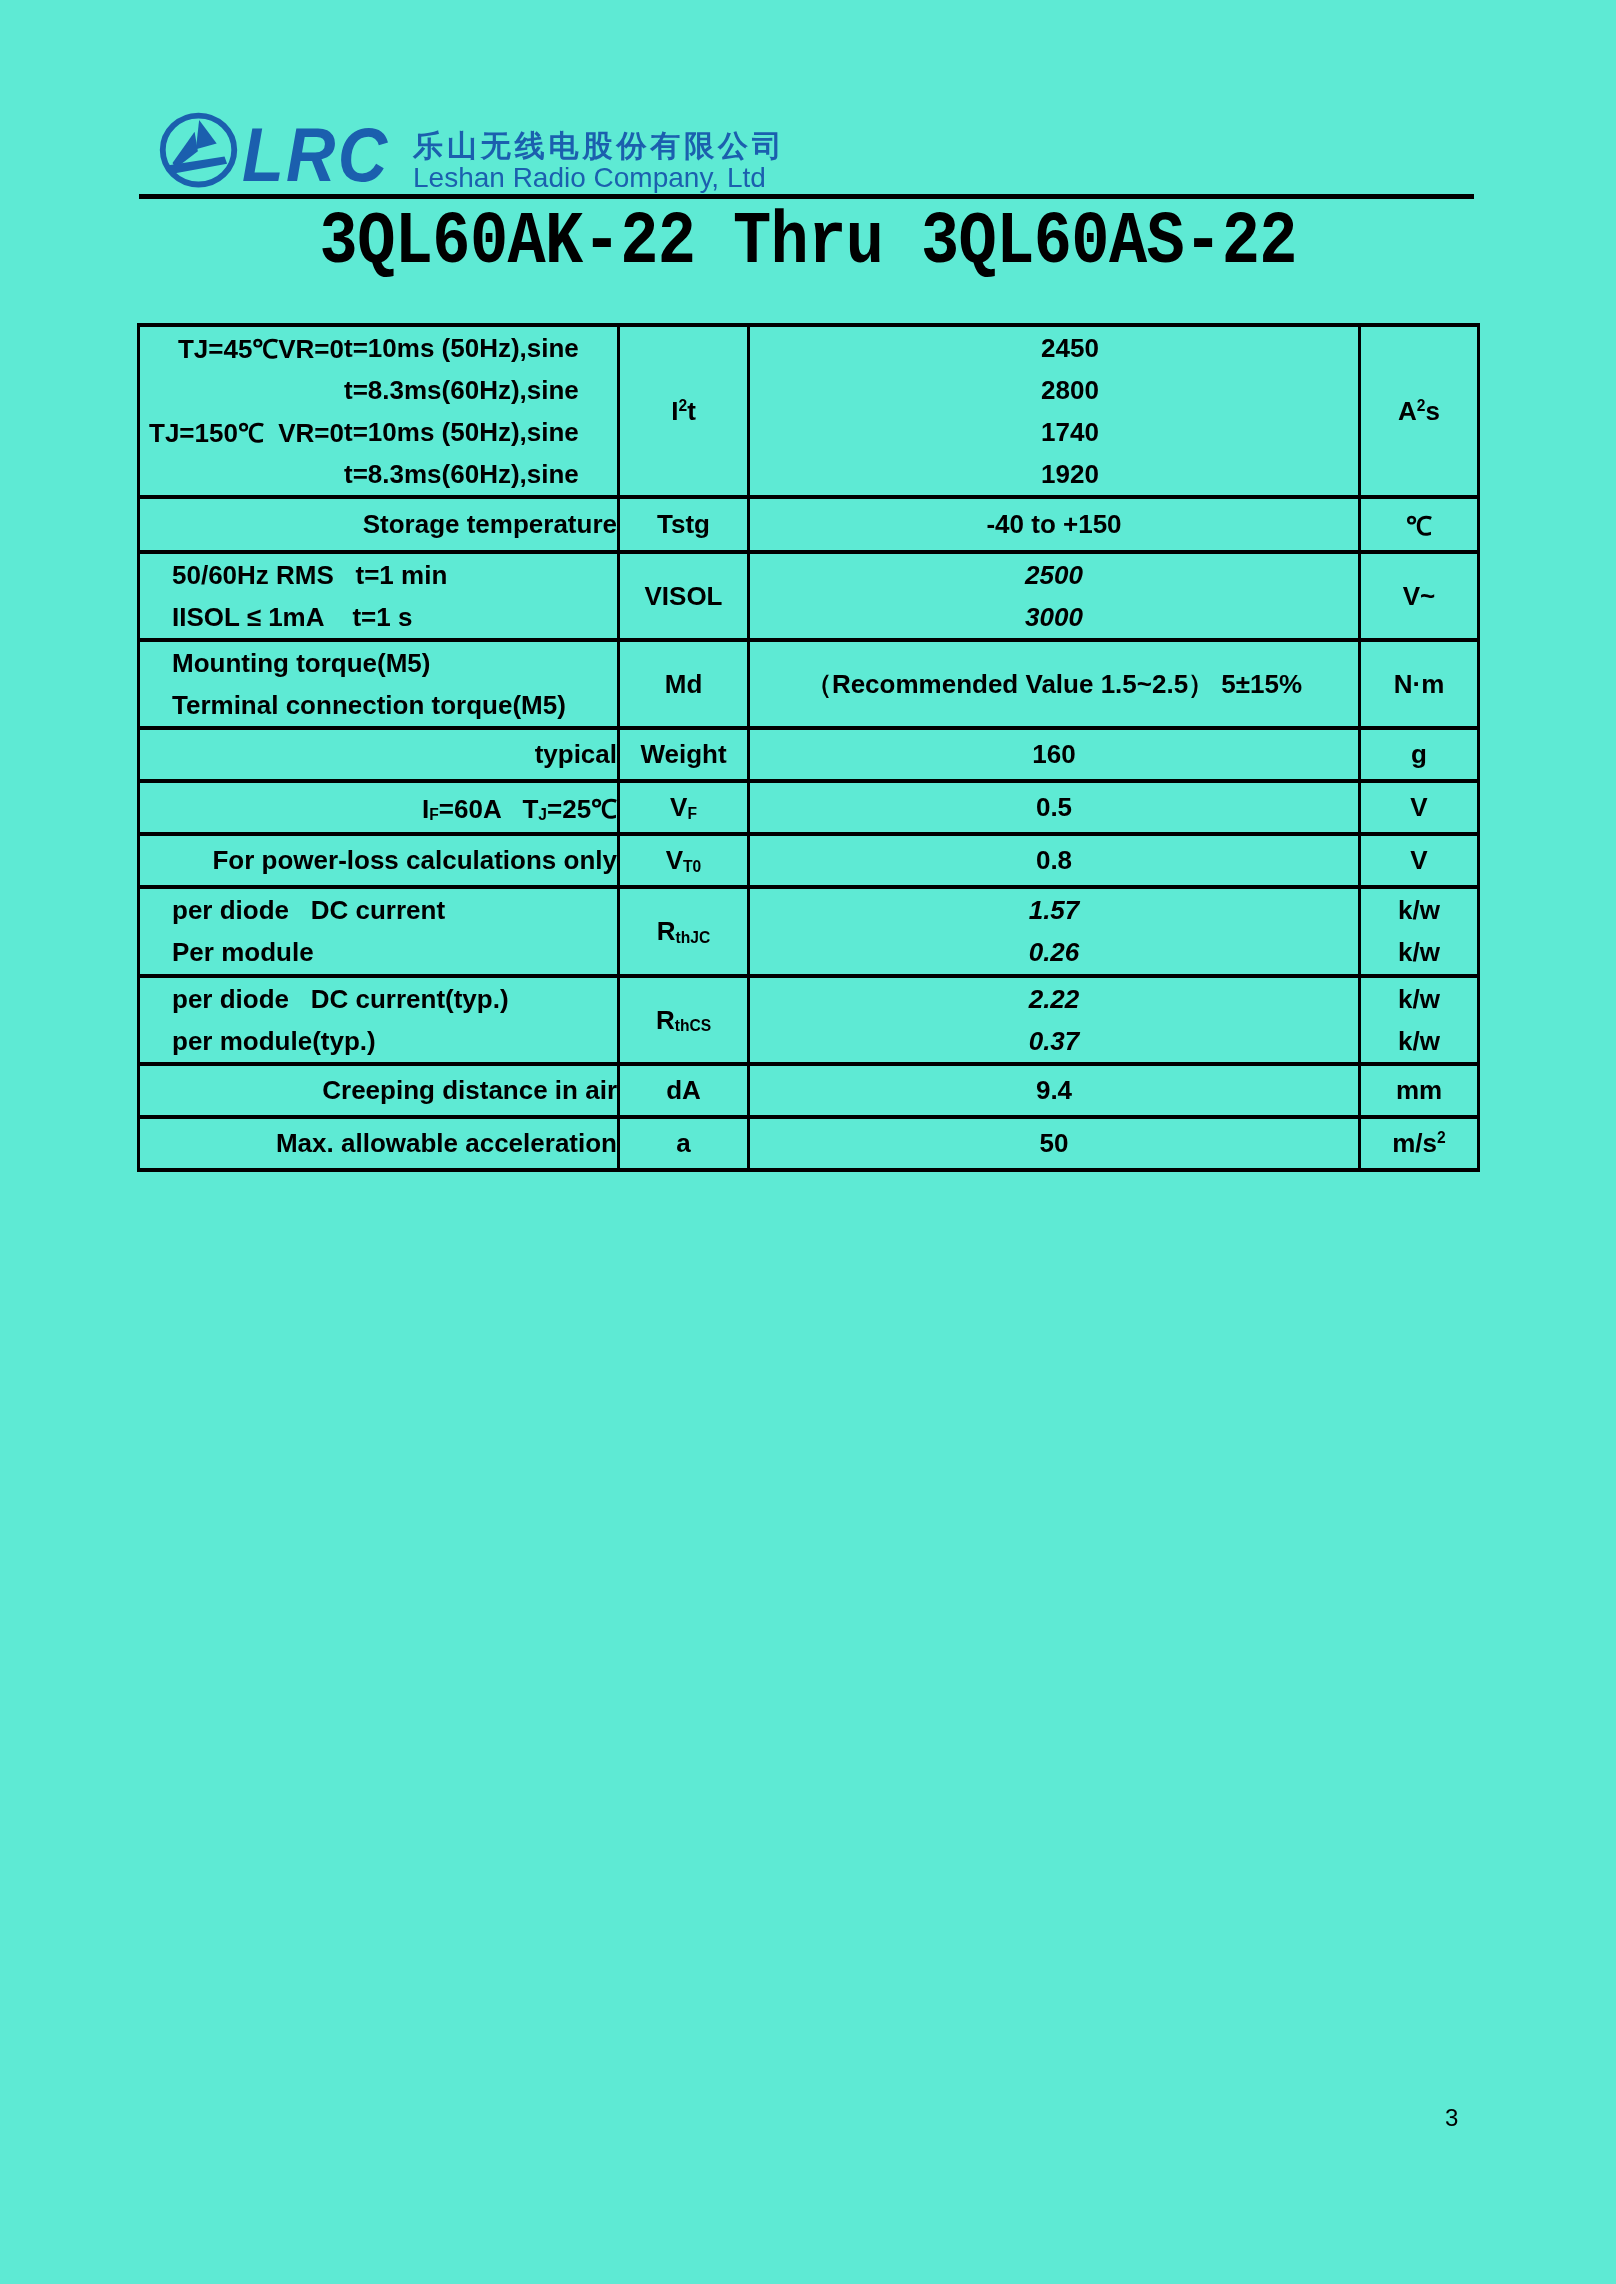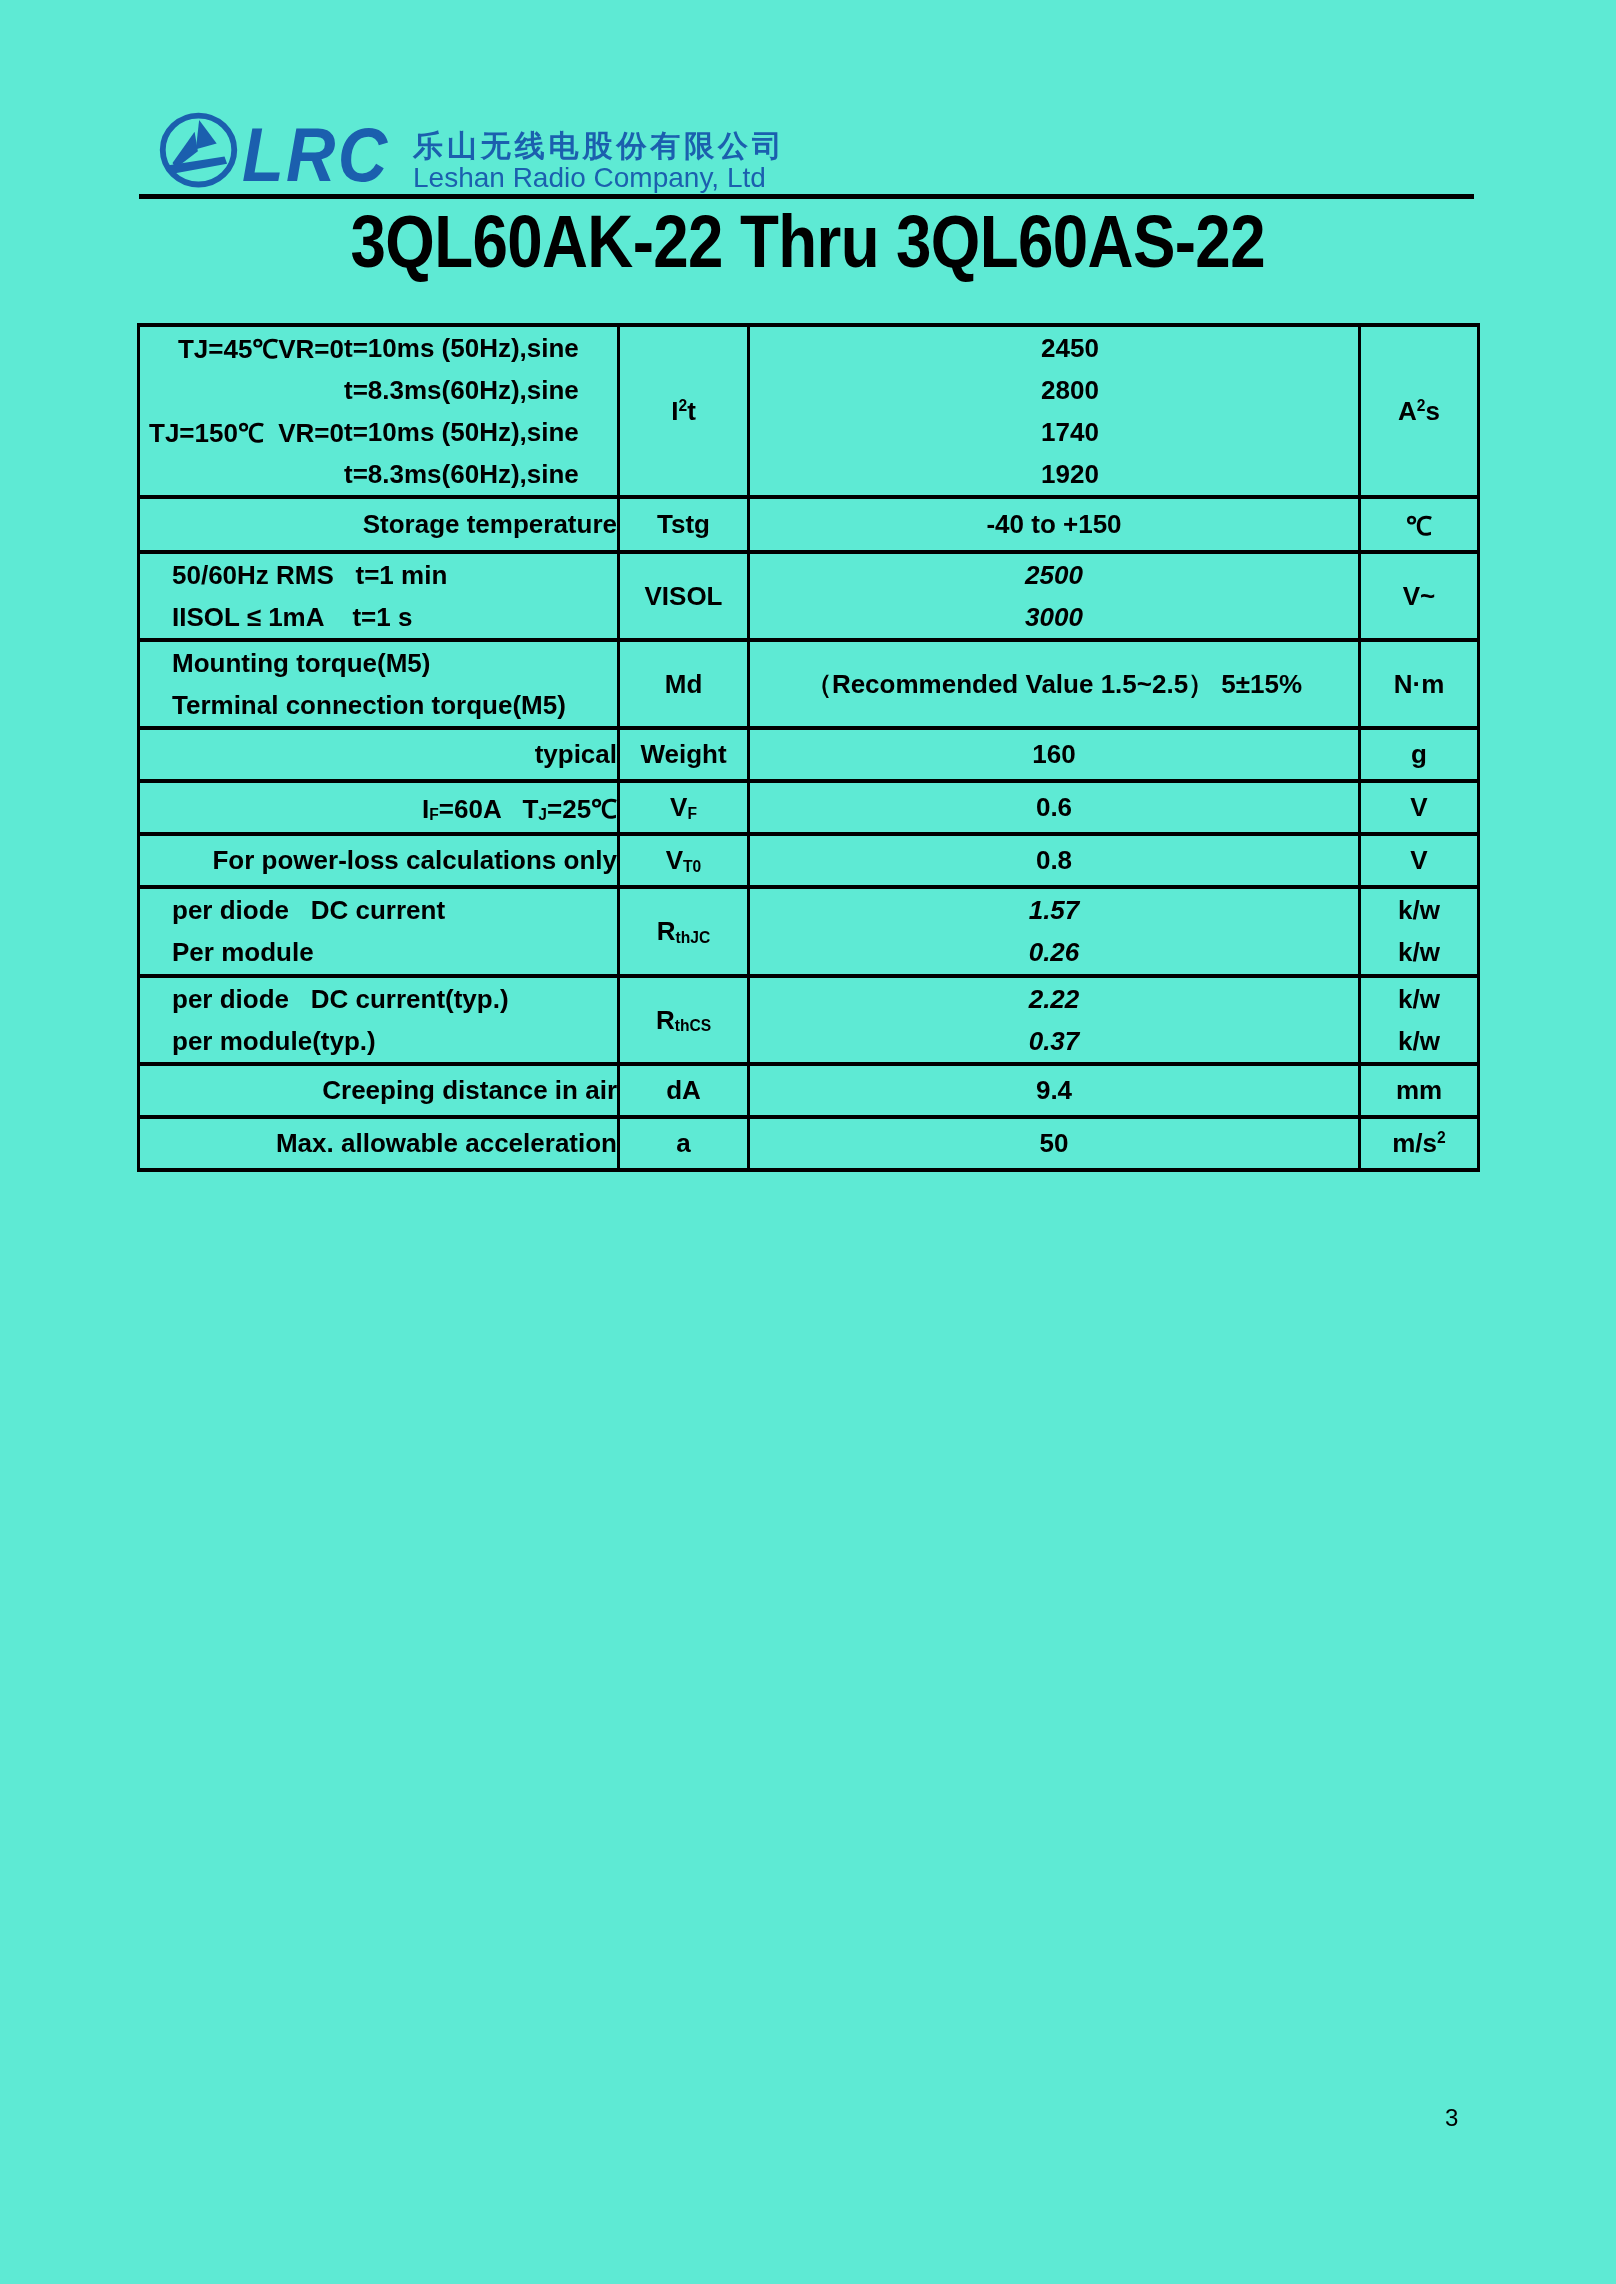--- a/index.html
+++ b/index.html
@@ -15,21 +15,21 @@
     transform:scaleX(.90);transform-origin:0 0;
   }
   .logo-cjk{
     position:absolute;left:413px;top:129px;font-size:30px;line-height:33px;
     font-weight:bold;letter-spacing:3.9px;white-space:pre;
   }
   .logo-eng{
     position:absolute;left:413px;top:163px;font-size:28px;line-height:30px;white-space:pre;
   }
   .header-rule{position:absolute;left:139px;top:194px;width:1335px;height:5.2px;background:#000;}
-  .title-wrap{position:absolute;left:0;top:205px;width:1616px;text-align:center;}
+  .title-wrap{position:absolute;left:0;top:205px;width:1616px;text-align:center;font-family:Liberation Mono, monospace;}
   .title-wrap .t{
     display:inline-block;font-size:74px;line-height:74px;font-weight:bold;
     letter-spacing:-0.7px;transform:scaleX(.86);transform-origin:50% 50%;white-space:pre;
   }
   
   table.spec{
     position:absolute;left:137px;top:323px;width:1339px;
     border-collapse:collapse;table-layout:fixed;
   }
   table.spec td{
@@ -132,21 +132,21 @@
     <tr style="height:53px">
       <td class="param pre">typical</td>
       <td class="sym"><span>Weight</span></td>
       <td class="val">160</td>
       <td class="unit"><span>g</span></td>
     </tr>
 
     <tr style="height:53px">
       <td class="param pre"><span>I<sub>F</sub>=60A   T<sub>J</sub>=25℃</span></td>
       <td class="sym"><span>V<sub>F</sub></span></td>
-      <td class="val">0.6</td>
+      <td class="val">0.5</td>
       <td class="unit"><span>V</span></td>
     </tr>
 
     <tr style="height:53px">
       <td class="param pre">For power-loss calculations only</td>
       <td class="sym"><span>V<sub>T0</sub></span></td>
       <td class="val">0.8</td>
       <td class="unit"><span>V</span></td>
     </tr>
 

